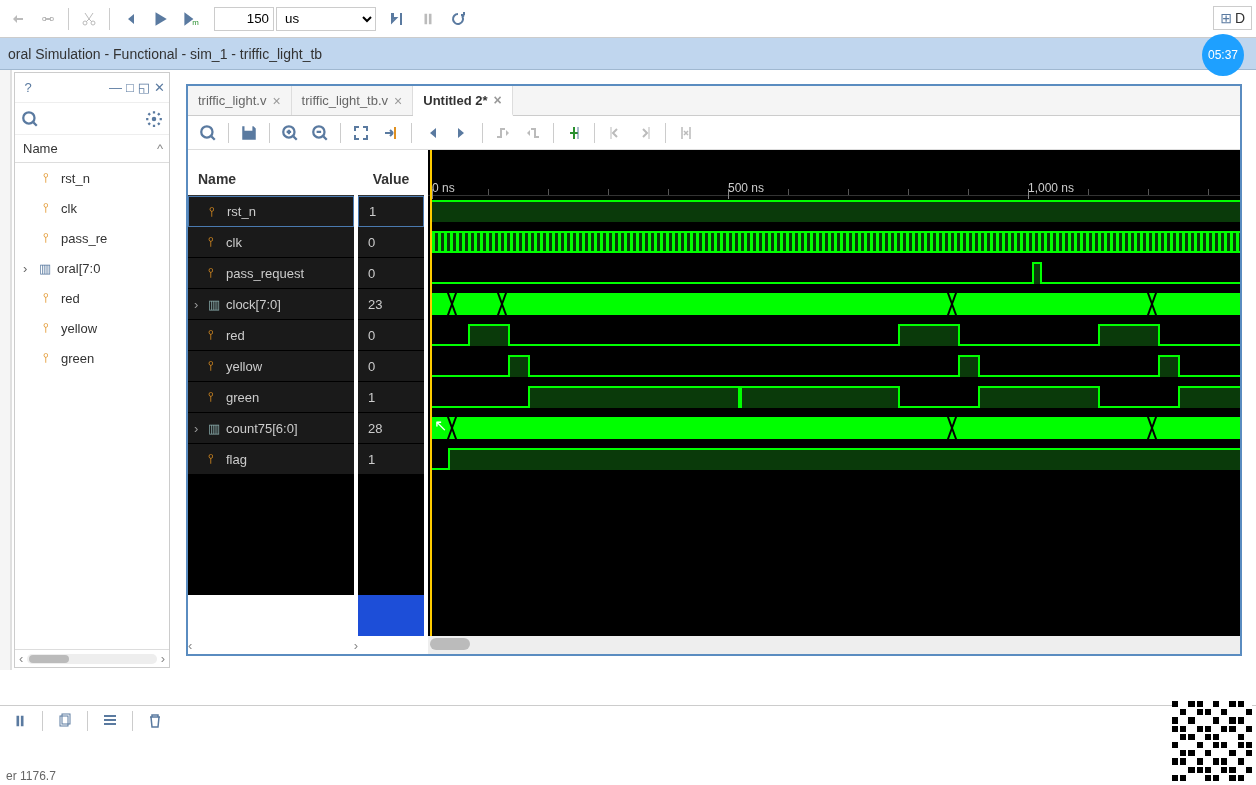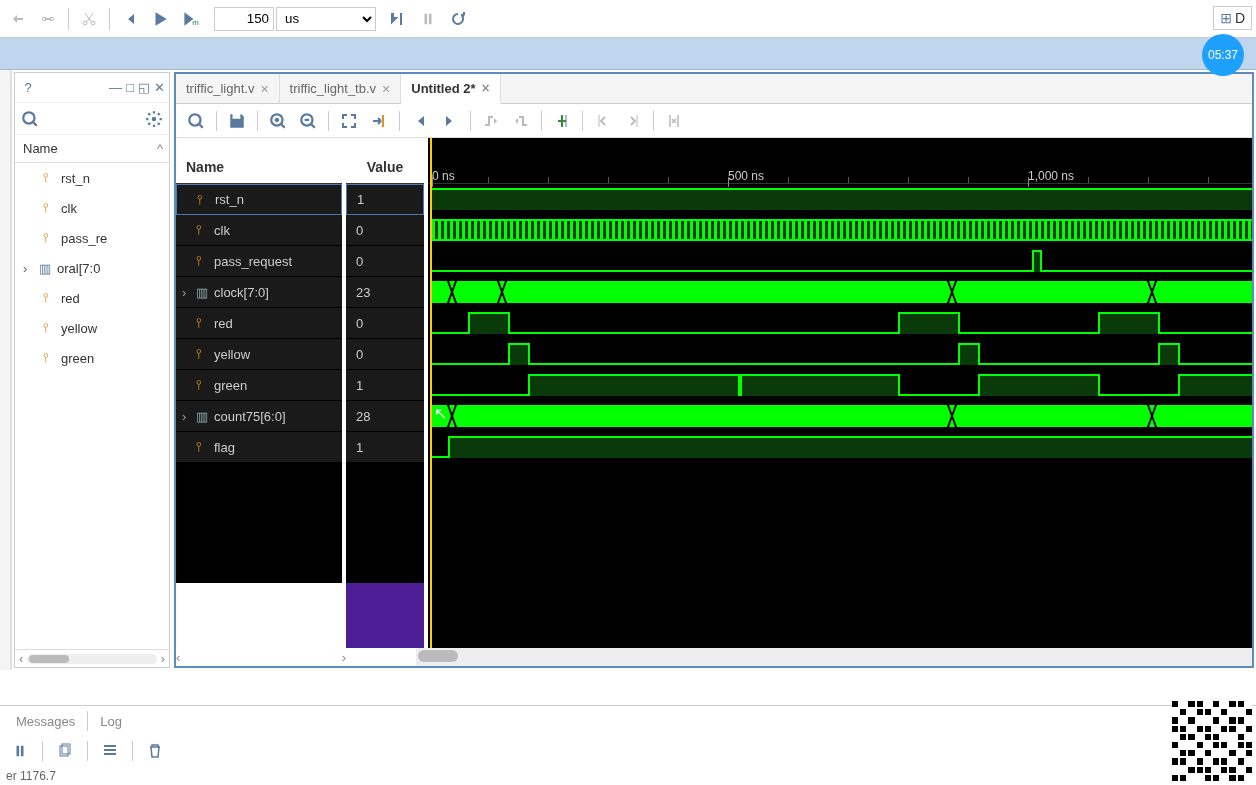--- a/index.html
+++ b/index.html
@@ -24,34 +24,34 @@
 .scope-header .spacer { flex: 1; }
 .scope-filter { height: 32px; display: flex; align-items: center; padding: 0 6px; color: #5a7aa0; justify-content: space-between; border-bottom: 1px solid #eee; }
 .scope-col-header { height: 28px; display: flex; align-items: center; padding: 0 8px; border-bottom: 1px solid #ddd; font-size: 13px; color: #333; position: relative; }
 .scope-tree { flex: 1; overflow: hidden; }
 .scope-item { height: 30px; display: flex; align-items: center; padding: 0 8px; gap: 4px; font-size: 13px; color: #333; cursor: pointer; }
 .scope-item .indent { width: 16px; }
 .scope-item .exp { width: 12px; color: #666; }
 .scope-item .ico { width: 14px; }
 .scope-hscroll { height: 18px; border-top: 1px solid #ddd; display: flex; align-items: center; position: relative; }
 
-.wave-panel { flex: 1; border: 2px solid #5a8cc0; margin: 2px; display: flex; flex-direction: column; background: #fff; }
+.wave-panel { flex: 1; border: 2px solid #5a8cc0; margin: 14px; display: flex; flex-direction: column; background: #fff; }
 .tabs { height: 30px; display: flex; border-bottom: 1px solid #ccc; background: #f5f5f5; }
 .tab { padding: 0 10px; display: flex; align-items: center; gap: 6px; border-right: 1px solid #ddd; font-size: 13px; color: #666; cursor: pointer; }
 .tab.active { background: #fff; color: #333; font-weight: bold; border-bottom: 2px solid #fff; margin-bottom: -1px; }
 .tab-close { color: #999; font-size: 14px; }
 
 .wave-toolbar { height: 34px; display: flex; align-items: center; padding: 0 6px; gap: 2px; border-bottom: 1px solid #ddd; }
 .wt-btn { width: 28px; height: 28px; display: flex; align-items: center; justify-content: center; cursor: pointer; color: #5a7aa0; }
 .wt-btn.disabled { color: #bbb; }
 .wt-sep { width: 1px; height: 20px; background: #ccc; margin: 0 4px; }
 
 .wave-body { flex: 1; display: flex; background: #000; overflow: hidden; }
 .wave-names { width: 170px; background: #fff; border-right: 4px solid #fff; }
-.wave-values { width: 82px; background: #4c1d95; border-right: 4px solid #fff; }
+.wave-values { width: 70px; background: #1d4ed8; border-right: 4px solid #fff; }
 .wave-canvas { flex: 1; background: #000; position: relative; }
 
 .wave-th { height: 46px; background: #fff; display: flex; align-items: flex-end; padding: 0 10px 8px; font-weight: bold; font-size: 14px; color: #333; border-bottom: 1px solid #333; }
 .wave-values .wave-th { justify-content: center; }
 .wave-row { height: 31px; display: flex; align-items: center; padding: 0 6px; color: #ccc; font-size: 13px; background: #1a1a1a; border-bottom: 1px solid #000; }
 .wave-row.sel { border: 1px solid #4a7ab0; background: #1a1a1a; }
 .wave-row .exp { width: 14px; color: #999; }
 .wave-row .ico { width: 14px; margin-right: 4px; }
 .wave-values .wave-row { padding-left: 10px; }
 .wave-blank { height: 120px; background: #000; }
@@ -142,20 +142,21 @@
       </svg>
     </div>
   <div class="tb-btn">
       <svg width="16" height="16" viewBox="0 0 16 16">
         <path d="M8 3a5 5 0 104.5 2.8L14 4m0 0V1m0 3h-3" stroke="currentColor" stroke-width="2" fill="none"></path>
       </svg>
     </div>
 </div>
 
 <div class="titlebar">
+  <span>oral Simulation - Functional - sim_1 - triffic_light_tb</span>
   <div class="d-btn">
       <span style="color:#5a7aa0">⊞</span>
       <span>D</span>
     </div>
   <div class="badge-time">05:37</div>
 </div>
 
 <div class="main-row">
   <div class="left-edge"></div>
 
@@ -518,25 +519,20 @@
       <div style="width:70px"></div>
       <div class="track">
           <span style="position:absolute;left:2px;color:#888">‹</span>
           <div class="thumb"></div>
         </div>
     </div>
   </div>
 </div>
 
 <div class="bottom-footer">
-  <div class="footer-tabs">
-    <div class="footer-tab">Messages</div>
-    <div style="width:1px;height:20px;background:#ccc"></div>
-    <div class="footer-tab">Log</div>
-  </div>
   <div class="footer-toolbar">
     <div class="wt-btn" style="color:#5a7aa0">
         <svg width="14" height="14" viewBox="0 0 16 16">
           <path d="M4 2h3v12H4zm5 0h3v12H9z" fill="currentColor"></path>
         </svg>
       </div>
     <div class="wt-sep"></div>
     <div class="wt-btn" style="color:#5a7aa0">
         <svg width="16" height="16" viewBox="0 0 16 16">
           <rect x="3" y="3" width="8" height="10" stroke="currentColor" fill="none"></rect>

